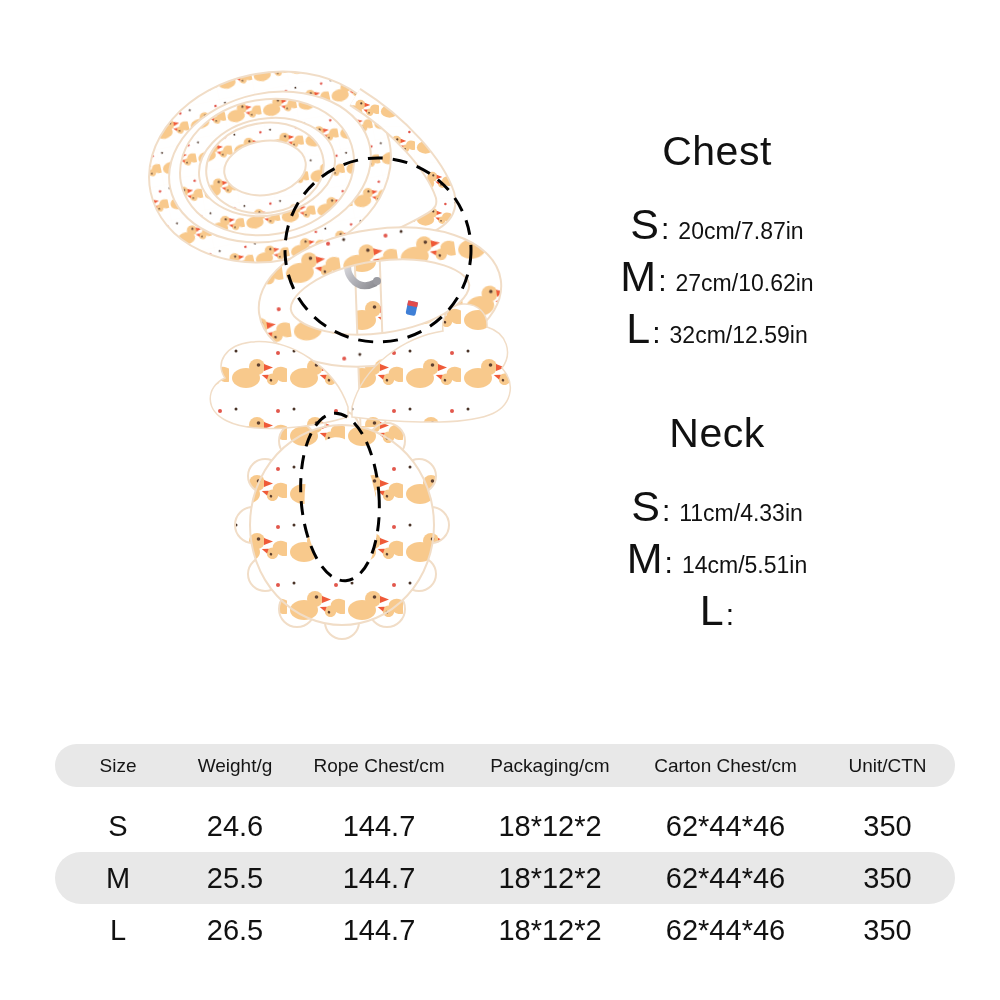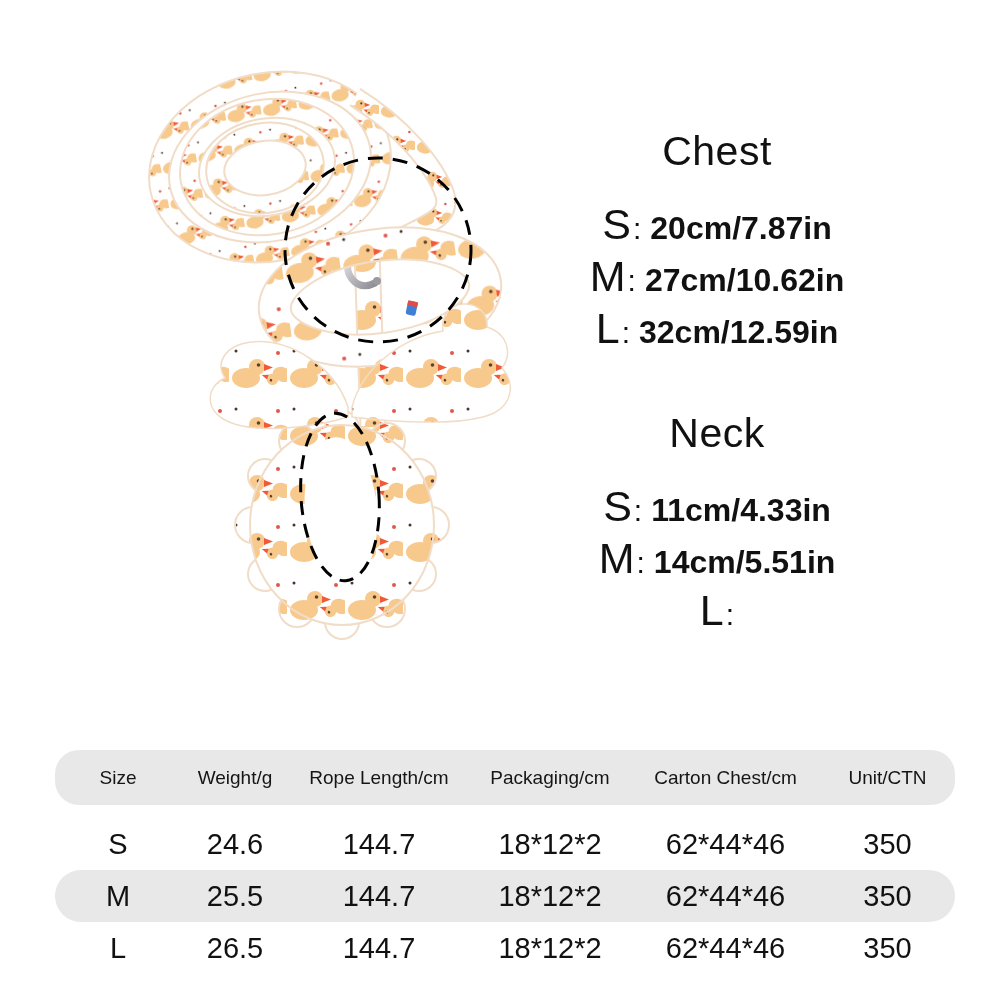--- a/index.html
+++ b/index.html
@@ -20,28 +20,28 @@
     margin:4px; font-size:41px; font-weight:500; line-height:50px;
     letter-spacing:0.5px; color:#111;
   }
   .spec-items { margin-top:22px; }
   .spec-line {
     display:flex; justify-content:center; align-items:baseline;
     gap:9px; height:52px; font-size:29px;
   }
   .size-letter { font-size:43px; line-height:52px; }
   .size-letter::after { content:":"; font-size:30px; margin-left:2px; }
-  .size-value { font-size:32px;font-weight:bold; }
+  .size-value { font-size:23px; }
 
   
   .table-wrap { position:absolute; left:55px; top:744px; width:900px; }
   .t-grid { display:grid; grid-template-columns:14% 12% 20% 18% 21% 15%; align-items:center; }
   .t-header {
-    height:55px; background:#e8e8e8; border-radius:24px;
-    font-size:19px; color:#151515;margin-top:6px;
+    height:43px; background:#e8e8e8; border-radius:24px;
+    font-size:19px; color:#151515;
   }
   .t-header > div { text-align:center; }
   .t-row { height:52px; font-size:29px; }
   .t-row > div { text-align:center; }
   .t-row.band { background:#e8e8e8; border-radius:26px; }
   .t-body { margin-top:13px; }
 </style>
 </head>
 <body>
 
@@ -181,21 +181,21 @@
       <div class="spec-line">
         <span class="size-letter">L</span>
       </div>
     </div>
   </section>
 
   <div class="table-wrap">
     <div class="t-grid t-header">
       <div>Size</div>
       <div>Weight/g</div>
-      <div>Rope Length/cm</div>
+      <div>Rope Chest/cm</div>
       <div>Packaging/cm</div>
       <div>Carton Chest/cm</div>
       <div>Unit/CTN</div>
     </div>
     <div class="t-body">
       <div class="t-grid t-row">
         <div>S</div>
         <div>24.6</div>
         <div>144.7</div>
         <div>18*12*2</div>

